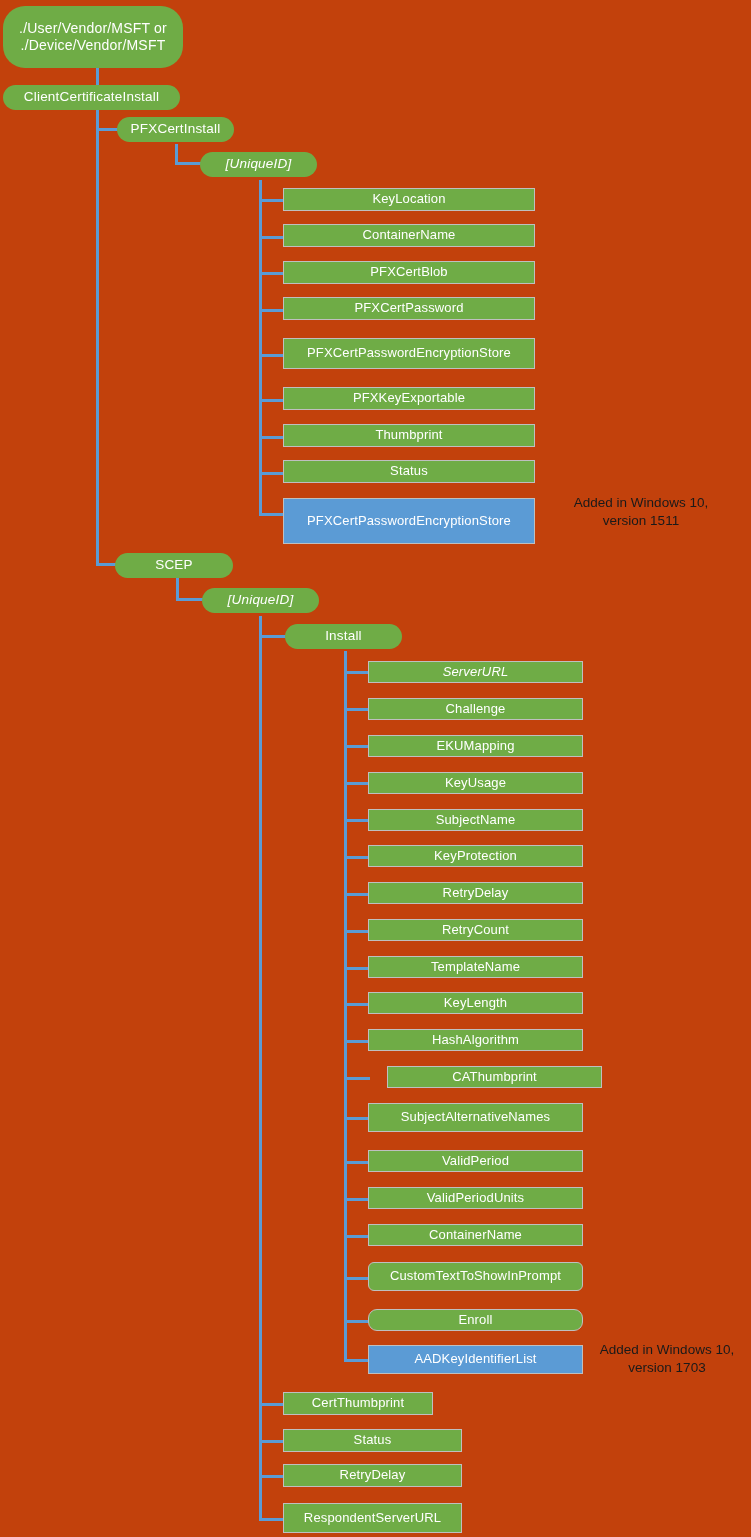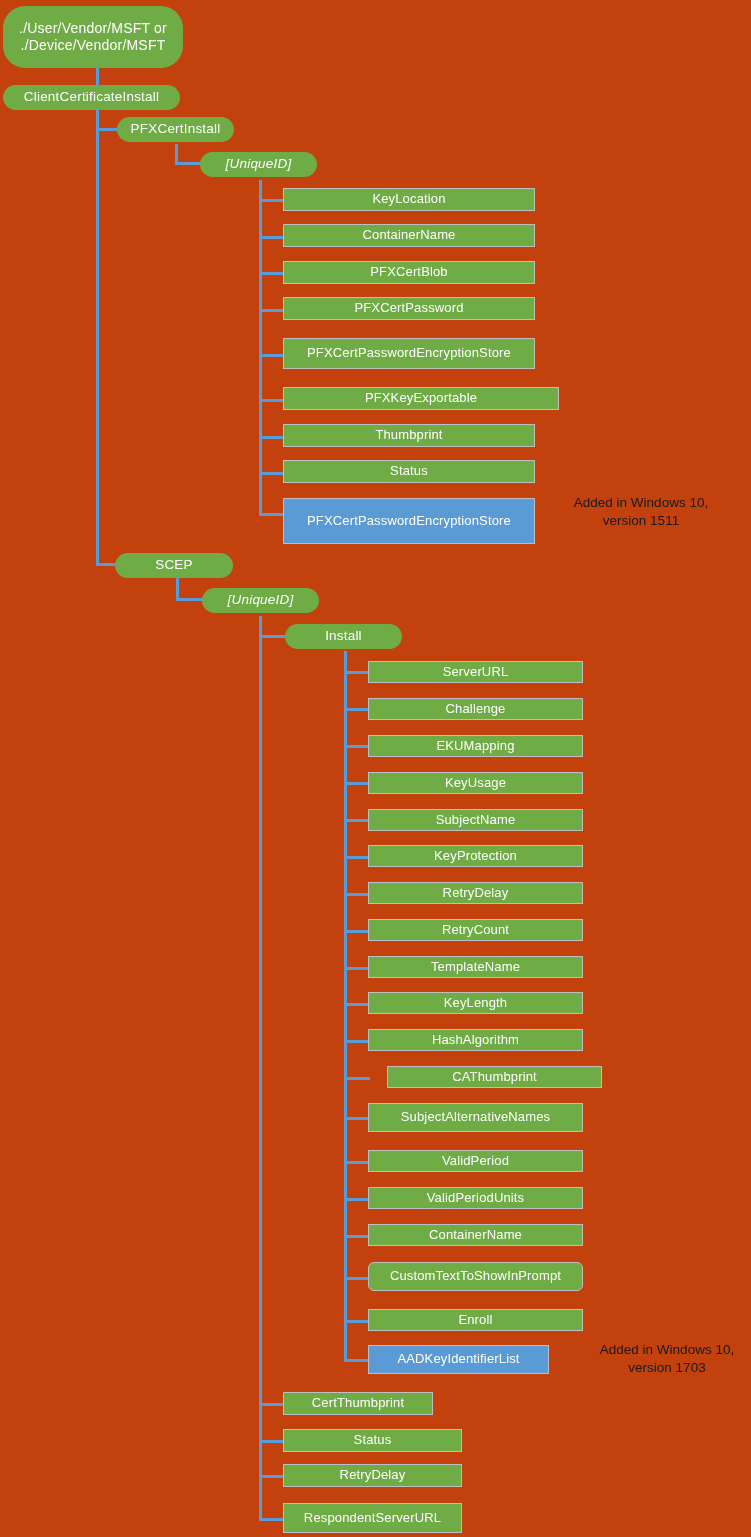--- a/index.html
+++ b/index.html
@@ -151,53 +151,53 @@
 
   <div class="pill" style="left:117px; top:117px; width:117px; height:25px;">PFXCertInstall</div>
 
   <div class="pill italic" style="left:200px; top:152px; width:117px; height:25px;">[UniqueID]</div>
 
   <div class="box" style="left:283px; top:188px; width:252px; height:23px;">KeyLocation</div>
   <div class="box" style="left:283px; top:224px; width:252px; height:23px;">ContainerName</div>
   <div class="box" style="left:283px; top:261px; width:252px; height:23px;">PFXCertBlob</div>
   <div class="box" style="left:283px; top:297px; width:252px; height:23px;">PFXCertPassword</div>
   <div class="box" style="left:283px; top:338px; width:252px; height:31px;">PFXCertPasswordEncryptionStore</div>
-  <div class="box" style="left:283px; top:387px; width:276px; height:23px;">PFXKeyExportable</div>
+  <div class="box" style="left:283px; top:387px; width:252px; height:23px;">PFXKeyExportable</div>
   <div class="box" style="left:283px; top:424px; width:252px; height:23px;">Thumbprint</div>
   <div class="box" style="left:283px; top:460px; width:252px; height:23px;">Status</div>
   <div class="box blue" style="left:283px; top:498px; width:252px; height:46px;">PFXCertPasswordEncryptionStore</div>
 
   <div class="note" style="left:546px; top:494px; width:190px;">Added in Windows 10,
 version 1511</div>
 
   <div class="pill" style="left:115px; top:553px; width:118px; height:25px;">SCEP</div>
 
   <div class="pill italic" style="left:202px; top:588px; width:117px; height:25px;">[UniqueID]</div>
 
   <div class="pill" style="left:285px; top:624px; width:117px; height:25px;">Install</div>
 
-  <div class="box" style="left:368px; top:661px; width:215px; height:22px;">ServerURL</div>
+  <div class="box" style="left:368px; top:661px; width:215px; height:22px;font-style:italic;">ServerURL</div>
   <div class="box" style="left:368px; top:698px; width:215px; height:22px;">Challenge</div>
   <div class="box" style="left:368px; top:735px; width:215px; height:22px;">EKUMapping</div>
   <div class="box" style="left:368px; top:772px; width:215px; height:22px;">KeyUsage</div>
   <div class="box" style="left:368px; top:845px; width:215px; height:22px;">KeyProtection</div>
   <div class="box" style="left:368px; top:809px; width:215px; height:22px;">SubjectName</div>
   <div class="box" style="left:368px; top:882px; width:215px; height:22px;">RetryDelay</div>
   <div class="box" style="left:368px; top:919px; width:215px; height:22px;">RetryCount</div>
   <div class="box" style="left:368px; top:956px; width:215px; height:22px;">TemplateName</div>
   <div class="box" style="left:368px; top:992px; width:215px; height:22px;">KeyLength</div>
   <div class="box" style="left:368px; top:1029px; width:215px; height:22px;">HashAlgorithm</div>
   <div class="box" style="left:368px; top:1066px; width:215px; height:22px;margin-left:19px;">CAThumbprint</div>
   <div class="box" style="left:368px; top:1103px; width:215px; height:29px;">SubjectAlternativeNames</div>
   <div class="box" style="left:368px; top:1150px; width:215px; height:22px;">ValidPeriod</div>
   <div class="box" style="left:368px; top:1187px; width:215px; height:22px;">ValidPeriodUnits</div>
   <div class="box" style="left:368px; top:1224px; width:215px; height:22px;">ContainerName</div>
   <div class="box" style="left:368px; top:1262px; width:215px; height:29px;border-radius:6px;">CustomTextToShowInPrompt</div>
-  <div class="box" style="left:368px; top:1309px; width:215px; height:22px;">Enroll</div>
-  <div class="box blue" style="left:368px; top:1345px; width:181px; height:29px;">AADKeyIdentifierList</div>
+  <div class="box" style="left:368px; top:1309px; width:215px; height:22px;border-radius:9px;">Enroll</div>
+  <div class="box blue" style="left:368px; top:1345px; width:215px; height:29px;">AADKeyIdentifierList</div>
 
   <div class="note" style="left:592px; top:1341px; width:150px;">Added in Windows 10,
 version 1703</div>
 
   <div class="box" style="left:283px; top:1392px; width:150px; height:23px;">CertThumbprint</div>
   <div class="box" style="left:283px; top:1429px; width:179px; height:23px;">Status</div>
   <div class="box" style="left:283px; top:1464px; width:179px; height:23px;">RetryDelay</div>
   <div class="box" style="left:283px; top:1503px; width:179px; height:30px;">RespondentServerURL</div>
 
 </div>

